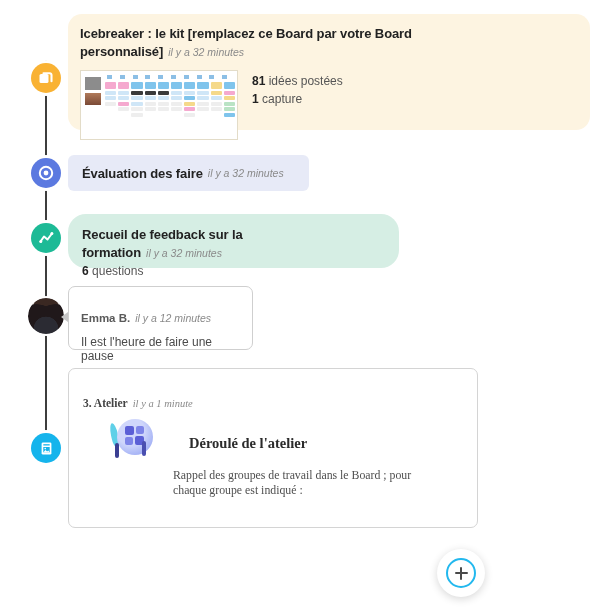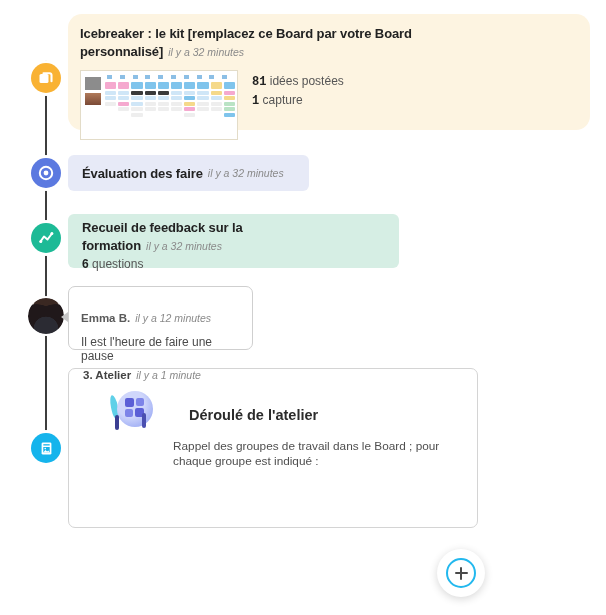--- a/index.html
+++ b/index.html
@@ -144,40 +144,40 @@
   .thumb .s.d { background: #3a3a3a; }
   .thumb .s.t { height: 7px; }
 
   .stats {
     margin-left: 14px;
     padding-top: 2px;
     font-size: 12px;
     color: #555;
     line-height: 18px;
   }
-  .stats b { color: #222; font-family: Liberation Mono, monospace; }
+  .stats b { color: #222; }
 
   
   #card-evaluation {
     left: 68px; top: 155px;
     width: 241px; height: 36px;
     background: #e7eaf7;
     border-radius: 6px;
     display: flex;
     align-items: center;
     padding: 0 14px;
   }
 
   
   #card-feedback {
     left: 68px; top: 214px;
     width: 331px; height: 54px;
     background: #d6eee4;
-    border-radius: 6px;
-    padding: 4px 14px 0 14px;
+    border-radius: 18px;
+    padding: 11px 14px 0 14px;
   }
   #card-feedback .sub {
     font-size: 12px;
     color: #555;
     margin-top: 3px;
   }
   #card-feedback .sub b { color: #222; }
 
   
   #card-chat {
@@ -208,21 +208,22 @@
     z-index: 3;
   }
 
   
   #card-atelier {
     left: 68px; top: 368px;
     width: 410px; height: 160px;
     background: #ffffff;
     border: 1px solid #d4d4d4;
     border-radius: 7px;
-    padding: 0 14px;
+    padding: 28px 14px;
+    font-family: Liberation Serif, serif;
   }
   #card-atelier .head {
     font-size: 11.5px;
     font-weight: bold;
     color: #444;
   }
   #card-atelier .body {
     display: flex;
     margin-top: 8px;
   }

